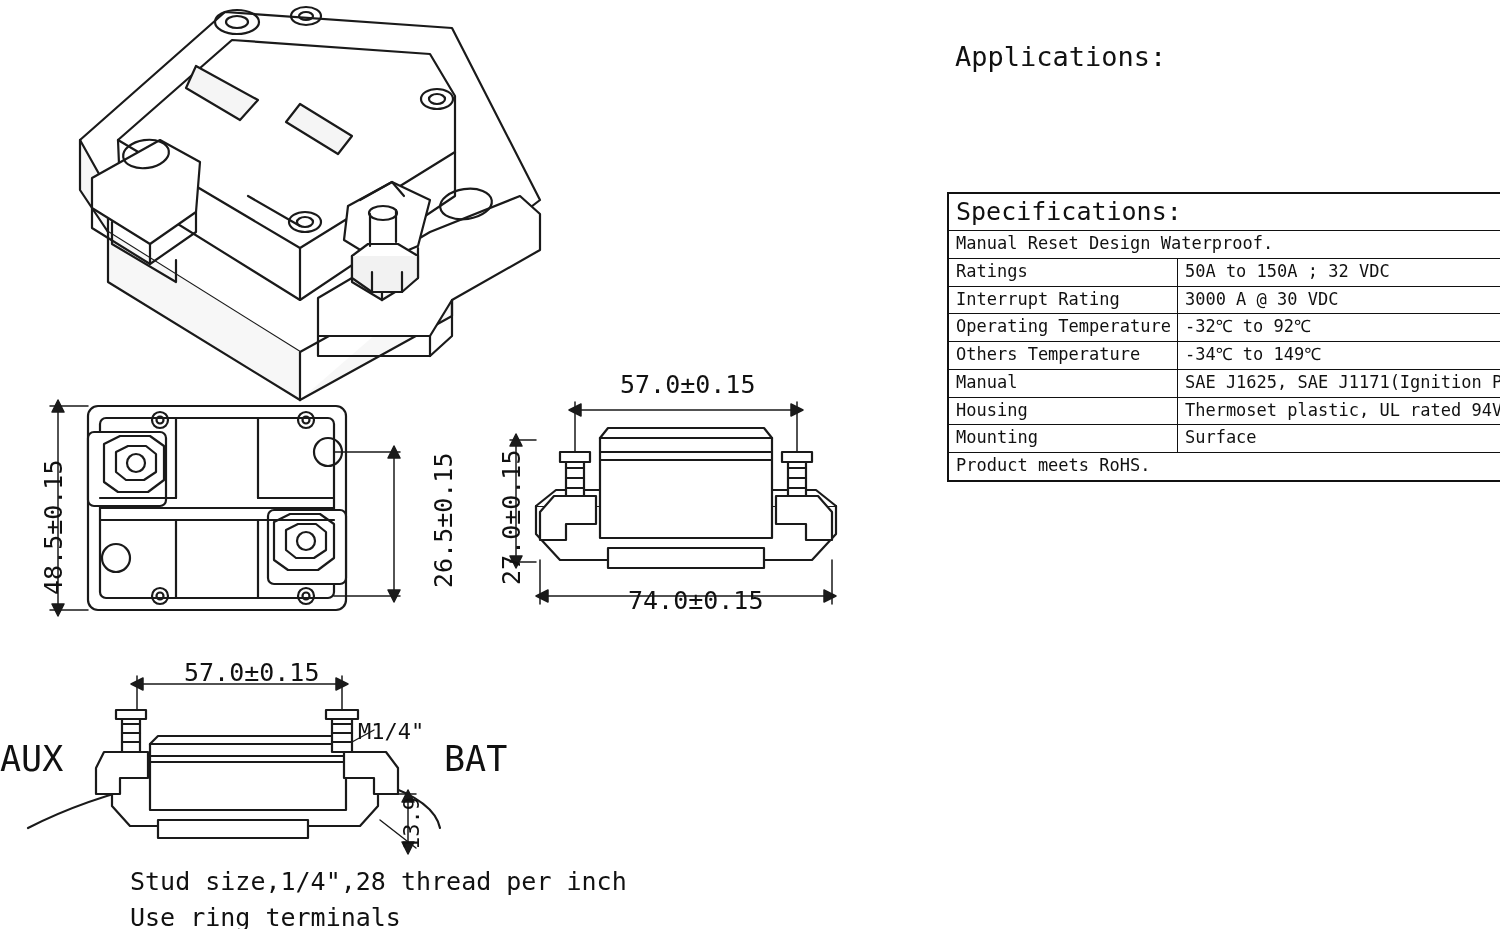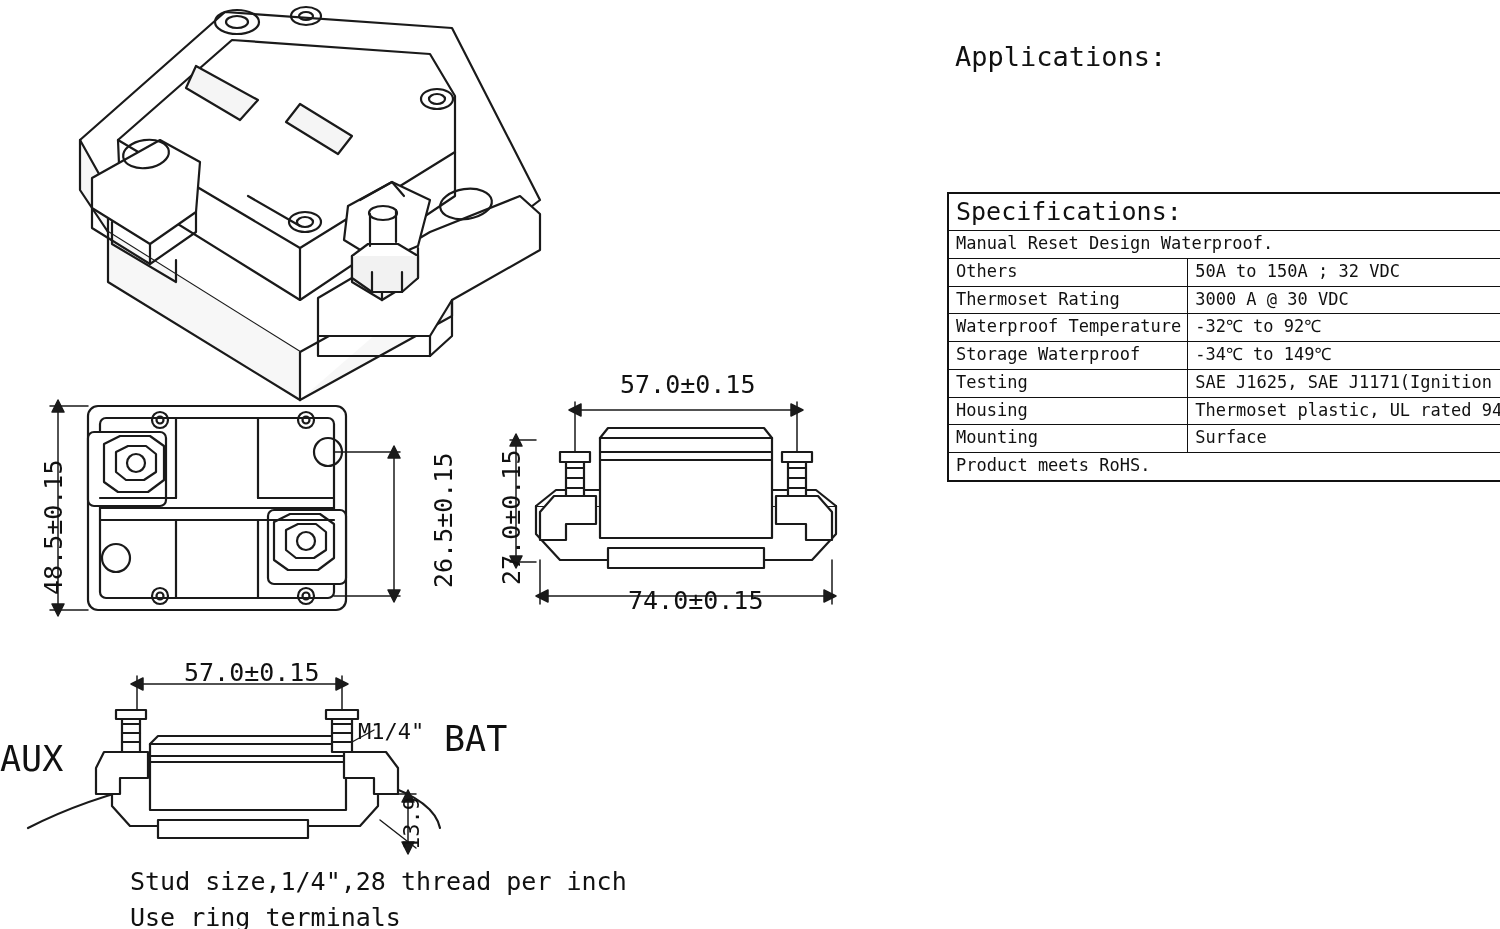--- a/index.html
+++ b/index.html
@@ -284,37 +284,37 @@
 
   <table class="spec-table">
     <tbody>
       <tr class="full spec-head">
         <td colspan="2">Specifications:</td>
       </tr>
       <tr class="full">
         <td colspan="2">Manual Reset Design Waterproof.</td>
       </tr>
       <tr>
-        <td class="label">Others</td>
+        <td class="label">Ratings</td>
         <td>50A to 150A ; 32  VDC</td>
       </tr>
       <tr>
-        <td class="label">Thermoset Rating</td>
+        <td class="label">Interrupt Rating</td>
         <td>3000 A @ 30 VDC</td>
       </tr>
       <tr>
-        <td class="label">Waterproof Temperature</td>
+        <td class="label">Operating Temperature</td>
         <td>-32℃ to 92℃</td>
       </tr>
       <tr>
-        <td class="label">Storage Waterproof</td>
+        <td class="label">Others Temperature</td>
         <td>-34℃ to 149℃</td>
       </tr>
       <tr>
-        <td class="label">Testing</td>
+        <td class="label">Manual</td>
         <td>SAE J1625, SAE J1171(Ignition Protected)</td>
       </tr>
       <tr>
         <td class="label">Housing</td>
         <td>Thermoset plastic, UL rated 94V0,</td>
       </tr>
       <tr>
         <td class="label">Mounting</td>
         <td>Surface</td>
       </tr>
@@ -333,21 +333,21 @@
   <div class="txt lbl vert" style="left:496px; top:585px;">27.0±0.15</div>
 
   <div class="txt lbl" style="left:628px; top:585px;text-align:right;">74.0±0.15</div>
 
   <div class="txt lbl" style="left:184px; top:657px;">57.0±0.15</div>
 
   <div class="txt lbl-sm vert" style="left:398px; top:850px;">13.9</div>
 
   <div class="txt lbl-big" style="left:0px; top:738px;text-align:center;">AUX</div>
 
-  <div class="txt lbl-big" style="left:444px; top:718px;">BAT</div>
+  <div class="txt lbl-big" style="left:444px; top:738px;">BAT</div>
 
   <div class="txt lbl-sm" style="left:358px; top:718px;">M1/4"</div>
 
   <div class="txt lbl" style="left:130px; top:866px;">Stud size,1/4",28 thread per inch</div>
 
   <div class="txt lbl" style="left:130px; top:902px;">Use ring terminals</div>
 
 </div>
 
 </body></html>

